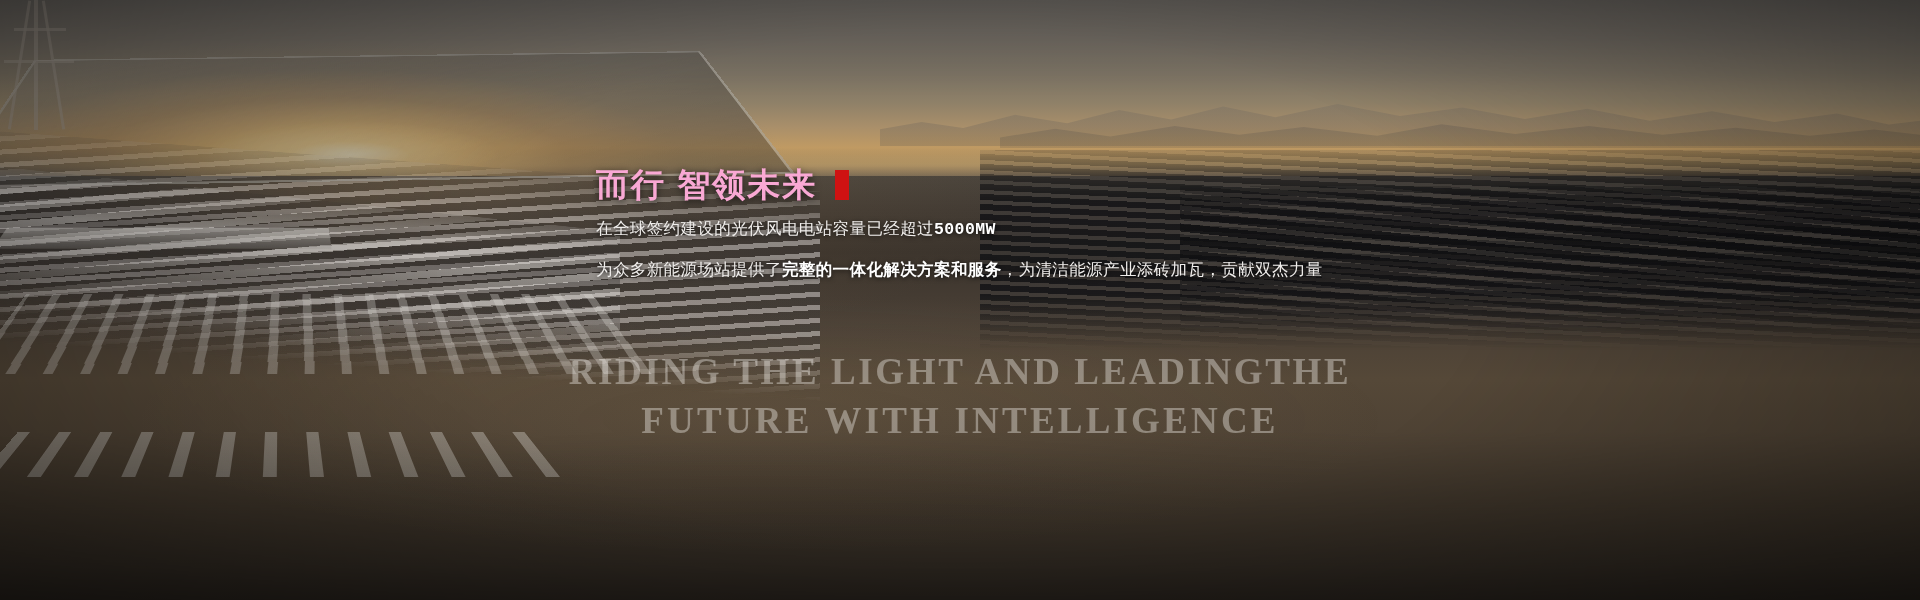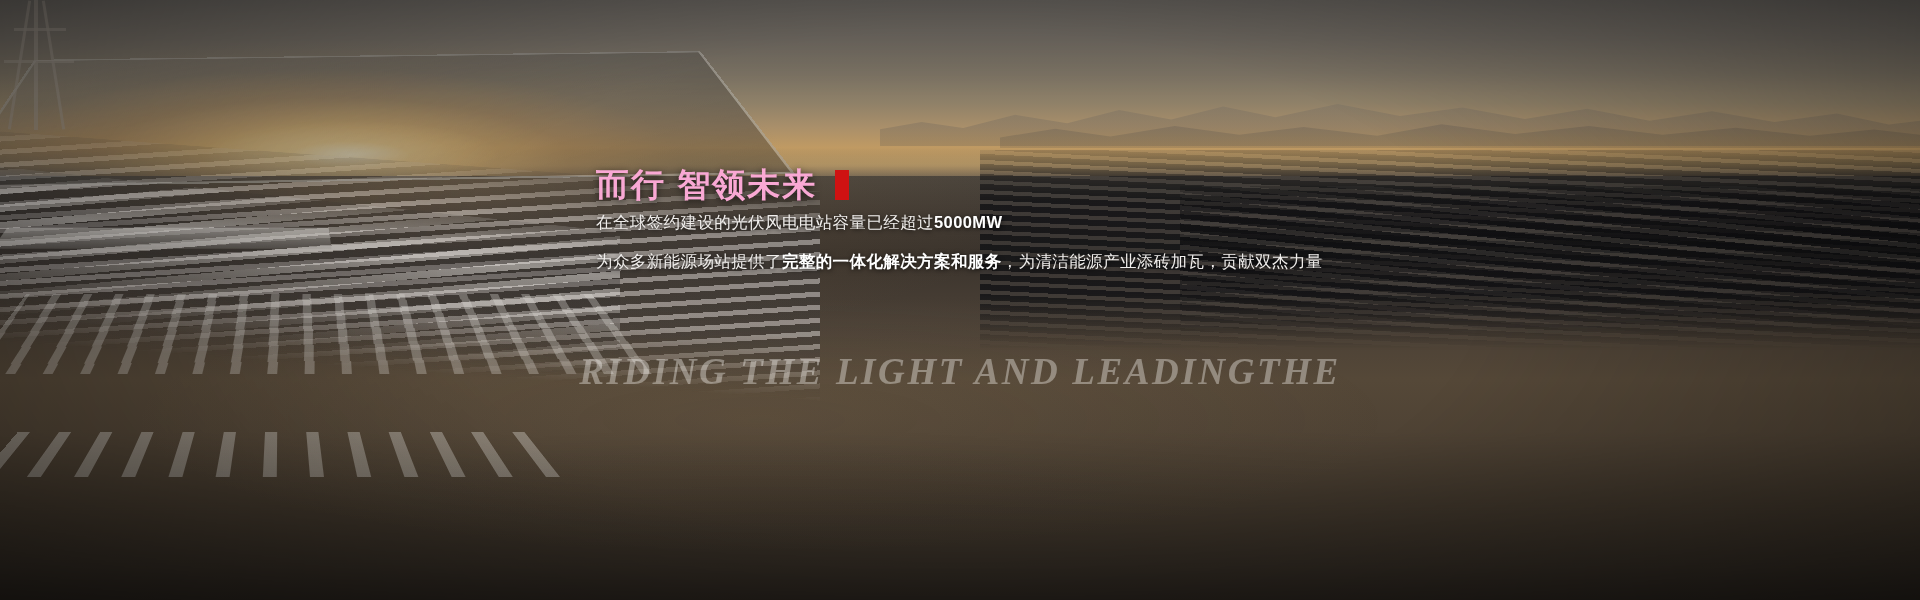--- a/index.html
+++ b/index.html
@@ -218,41 +218,40 @@
     margin-left: 4px;
   }
   .subline {
     font-size: 16.5px;
     color: #f0eeec;
     letter-spacing: .4px;
     line-height: 1.62;
     text-shadow: 0 1px 5px rgba(0,0,0,0.8);
     white-space: nowrap;
   }
-  .sub1 { margin-top: 4px; }
+  .sub1 { margin-top: 12px; font-family: Liberation Mono, monospace; }
   .sub2 { margin-top: 12px; }
   .subline b { font-weight: 700; color: #ffffff; }
 
   
   .tagline {
     position: absolute;
     left: 0; right: 0;
     top: 348px;
     text-align: center;
     font-family: "Liberation Serif", "DejaVu Serif", serif;
     font-size: 37px;
     font-weight: 700;
     letter-spacing: 2.6px;
     line-height: 1.32;
     color: rgba(236,233,228,0.40);
     text-shadow: 0 2px 8px rgba(0,0,0,0.35);
     user-select: none;
     white-space: nowrap;
     mix-blend-mode: screen;
-    font-style: italic;
   }
   .tagline .l2 { letter-spacing: 3.2px; }
 </style>
 </head>
 <body>
 
 <div id="banner">
 
   <div class="layer sky2"></div>
   <div class="layer sunglow"></div>
@@ -302,15 +301,16 @@
     </div>
 
     <div class="subline sub2">
       <span>为众多新能源场站提供了</span><b>完整的一体化解决方案和服务</b><span>，为清洁能源产业添砖加瓦，贡献双杰力量</span>
     </div>
 
   </div>
 
   <div class="tagline">
     <div class="l1">RIDING THE LIGHT AND LEADINGTHE</div>
+    <div class="l2">FUTURE WITH INTELLIGENCE</div>
   </div>
 
 </div>
 
 </body></html>

